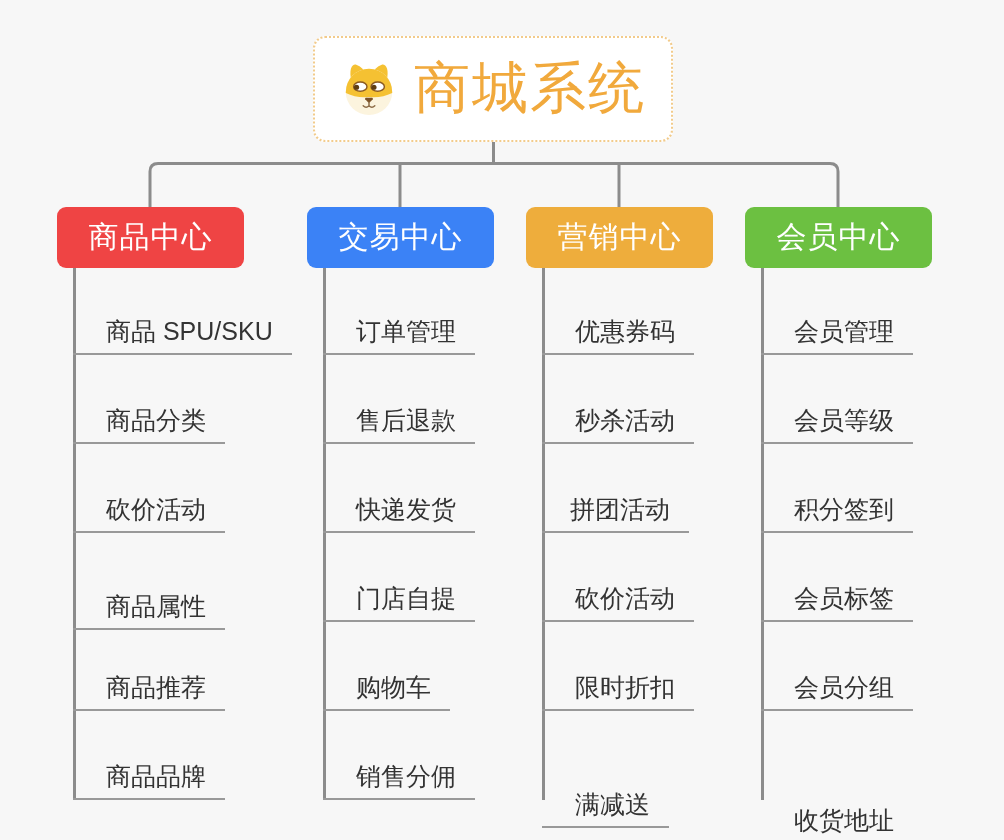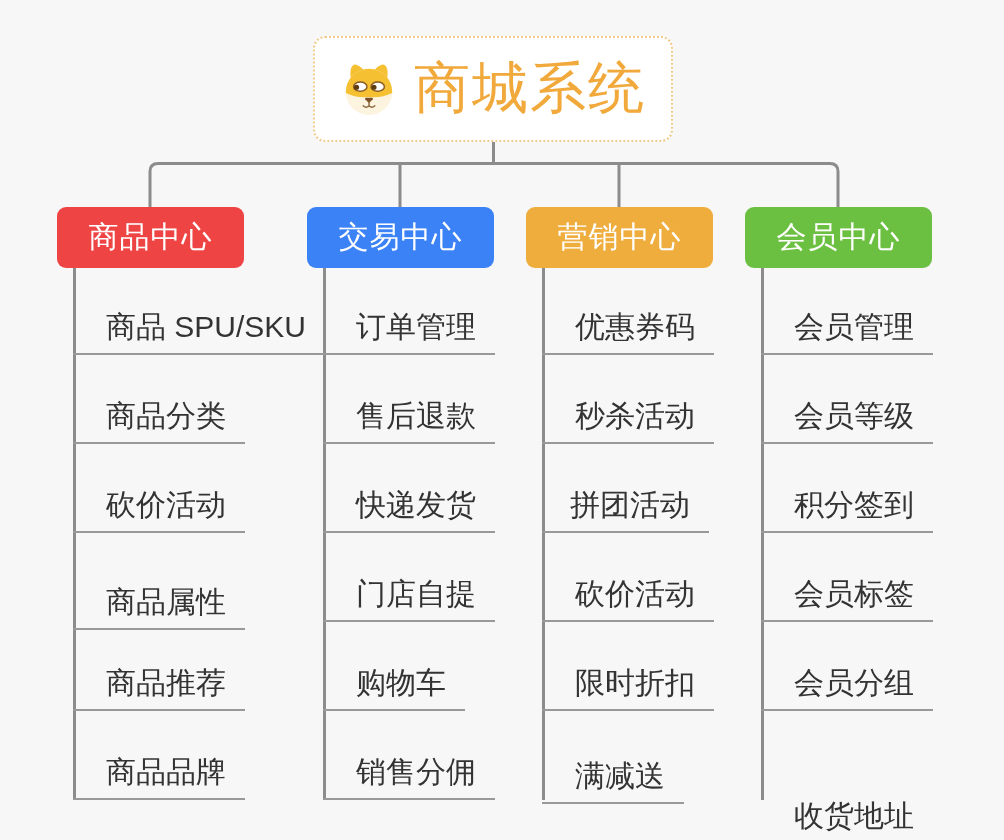--- a/index.html
+++ b/index.html
@@ -81,21 +81,21 @@
   }
   .child-topic {
     position: absolute;
     left: 0;
     height: 46px;
     box-sizing: border-box;
     padding: 0 19px 5px 33px;
     border-bottom: 2px solid #999999;
     display: flex;
     align-items: flex-end;
-    font-size: 30px;
+    font-size: 25px;
     color: #333333;
     white-space: nowrap;
   }
 </style>
 </head>
 <body>
 
 <div id="canvas">
 
   <svg id="connectors" viewBox="0 0 1004 840" xmlns="http://www.w3.org/2000/svg">
@@ -161,21 +161,21 @@
   <div>
     <div class="branch-node" style="left: 526px; background: rgb(238, 173, 60);">
       <span class="branch-label">营销中心</span>
     </div>
     <div class="branch-children" style="left: 542px;">
           <div class="child-topic" style="top: 41px;">优惠券码</div>
           <div class="child-topic" style="top: 130px;">秒杀活动</div>
           <div class="child-topic" style="top: 219px; padding-left: 28px;">拼团活动</div>
           <div class="child-topic" style="top: 308px;">砍价活动</div>
           <div class="child-topic" style="top: 397px;">限时折扣</div>
-          <div class="child-topic" style="top: 490px; text-align: center;">满减送</div>
+          <div class="child-topic" style="top: 514px; text-align: center;">满减送</div>
         </div>
   </div>
 
   <div>
     <div class="branch-node" style="left: 745px; background: rgb(108, 192, 65);">
       <span class="branch-label">会员中心</span>
     </div>
     <div class="branch-children" style="left: 761px;">
           <div class="child-topic" style="top: 41px;">会员管理</div>
           <div class="child-topic" style="top: 130px; text-align: right;">会员等级</div>

